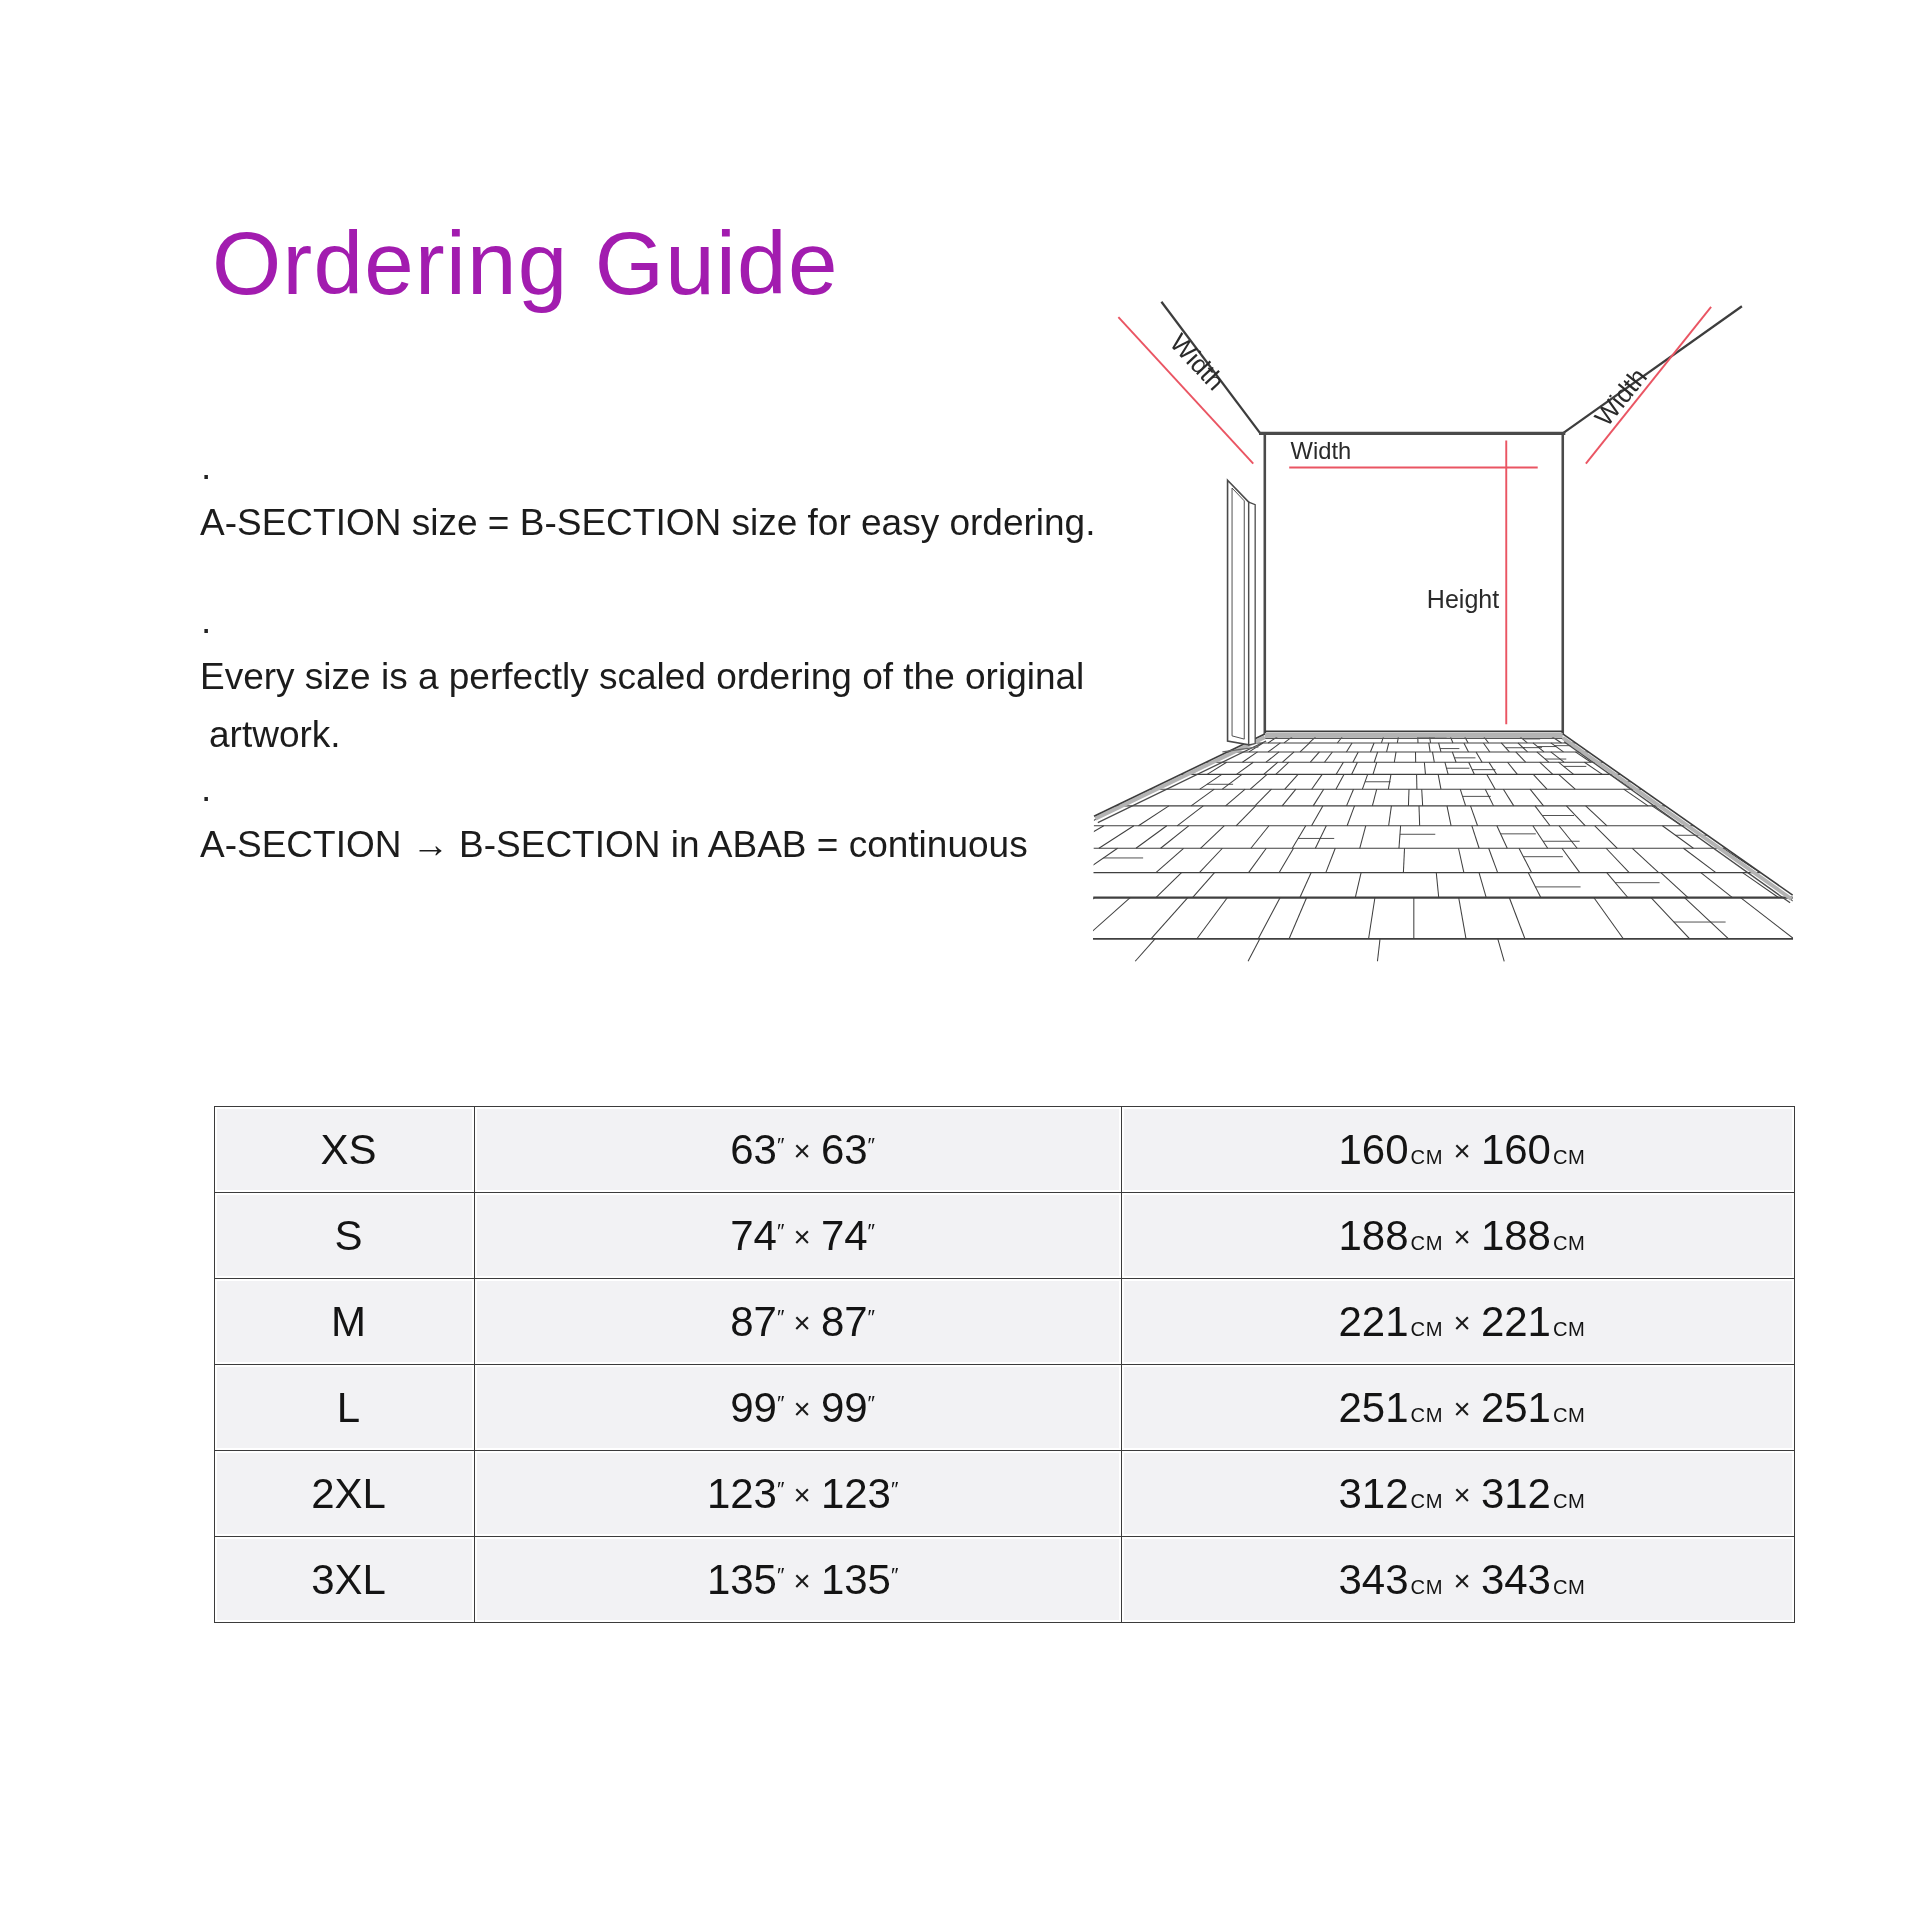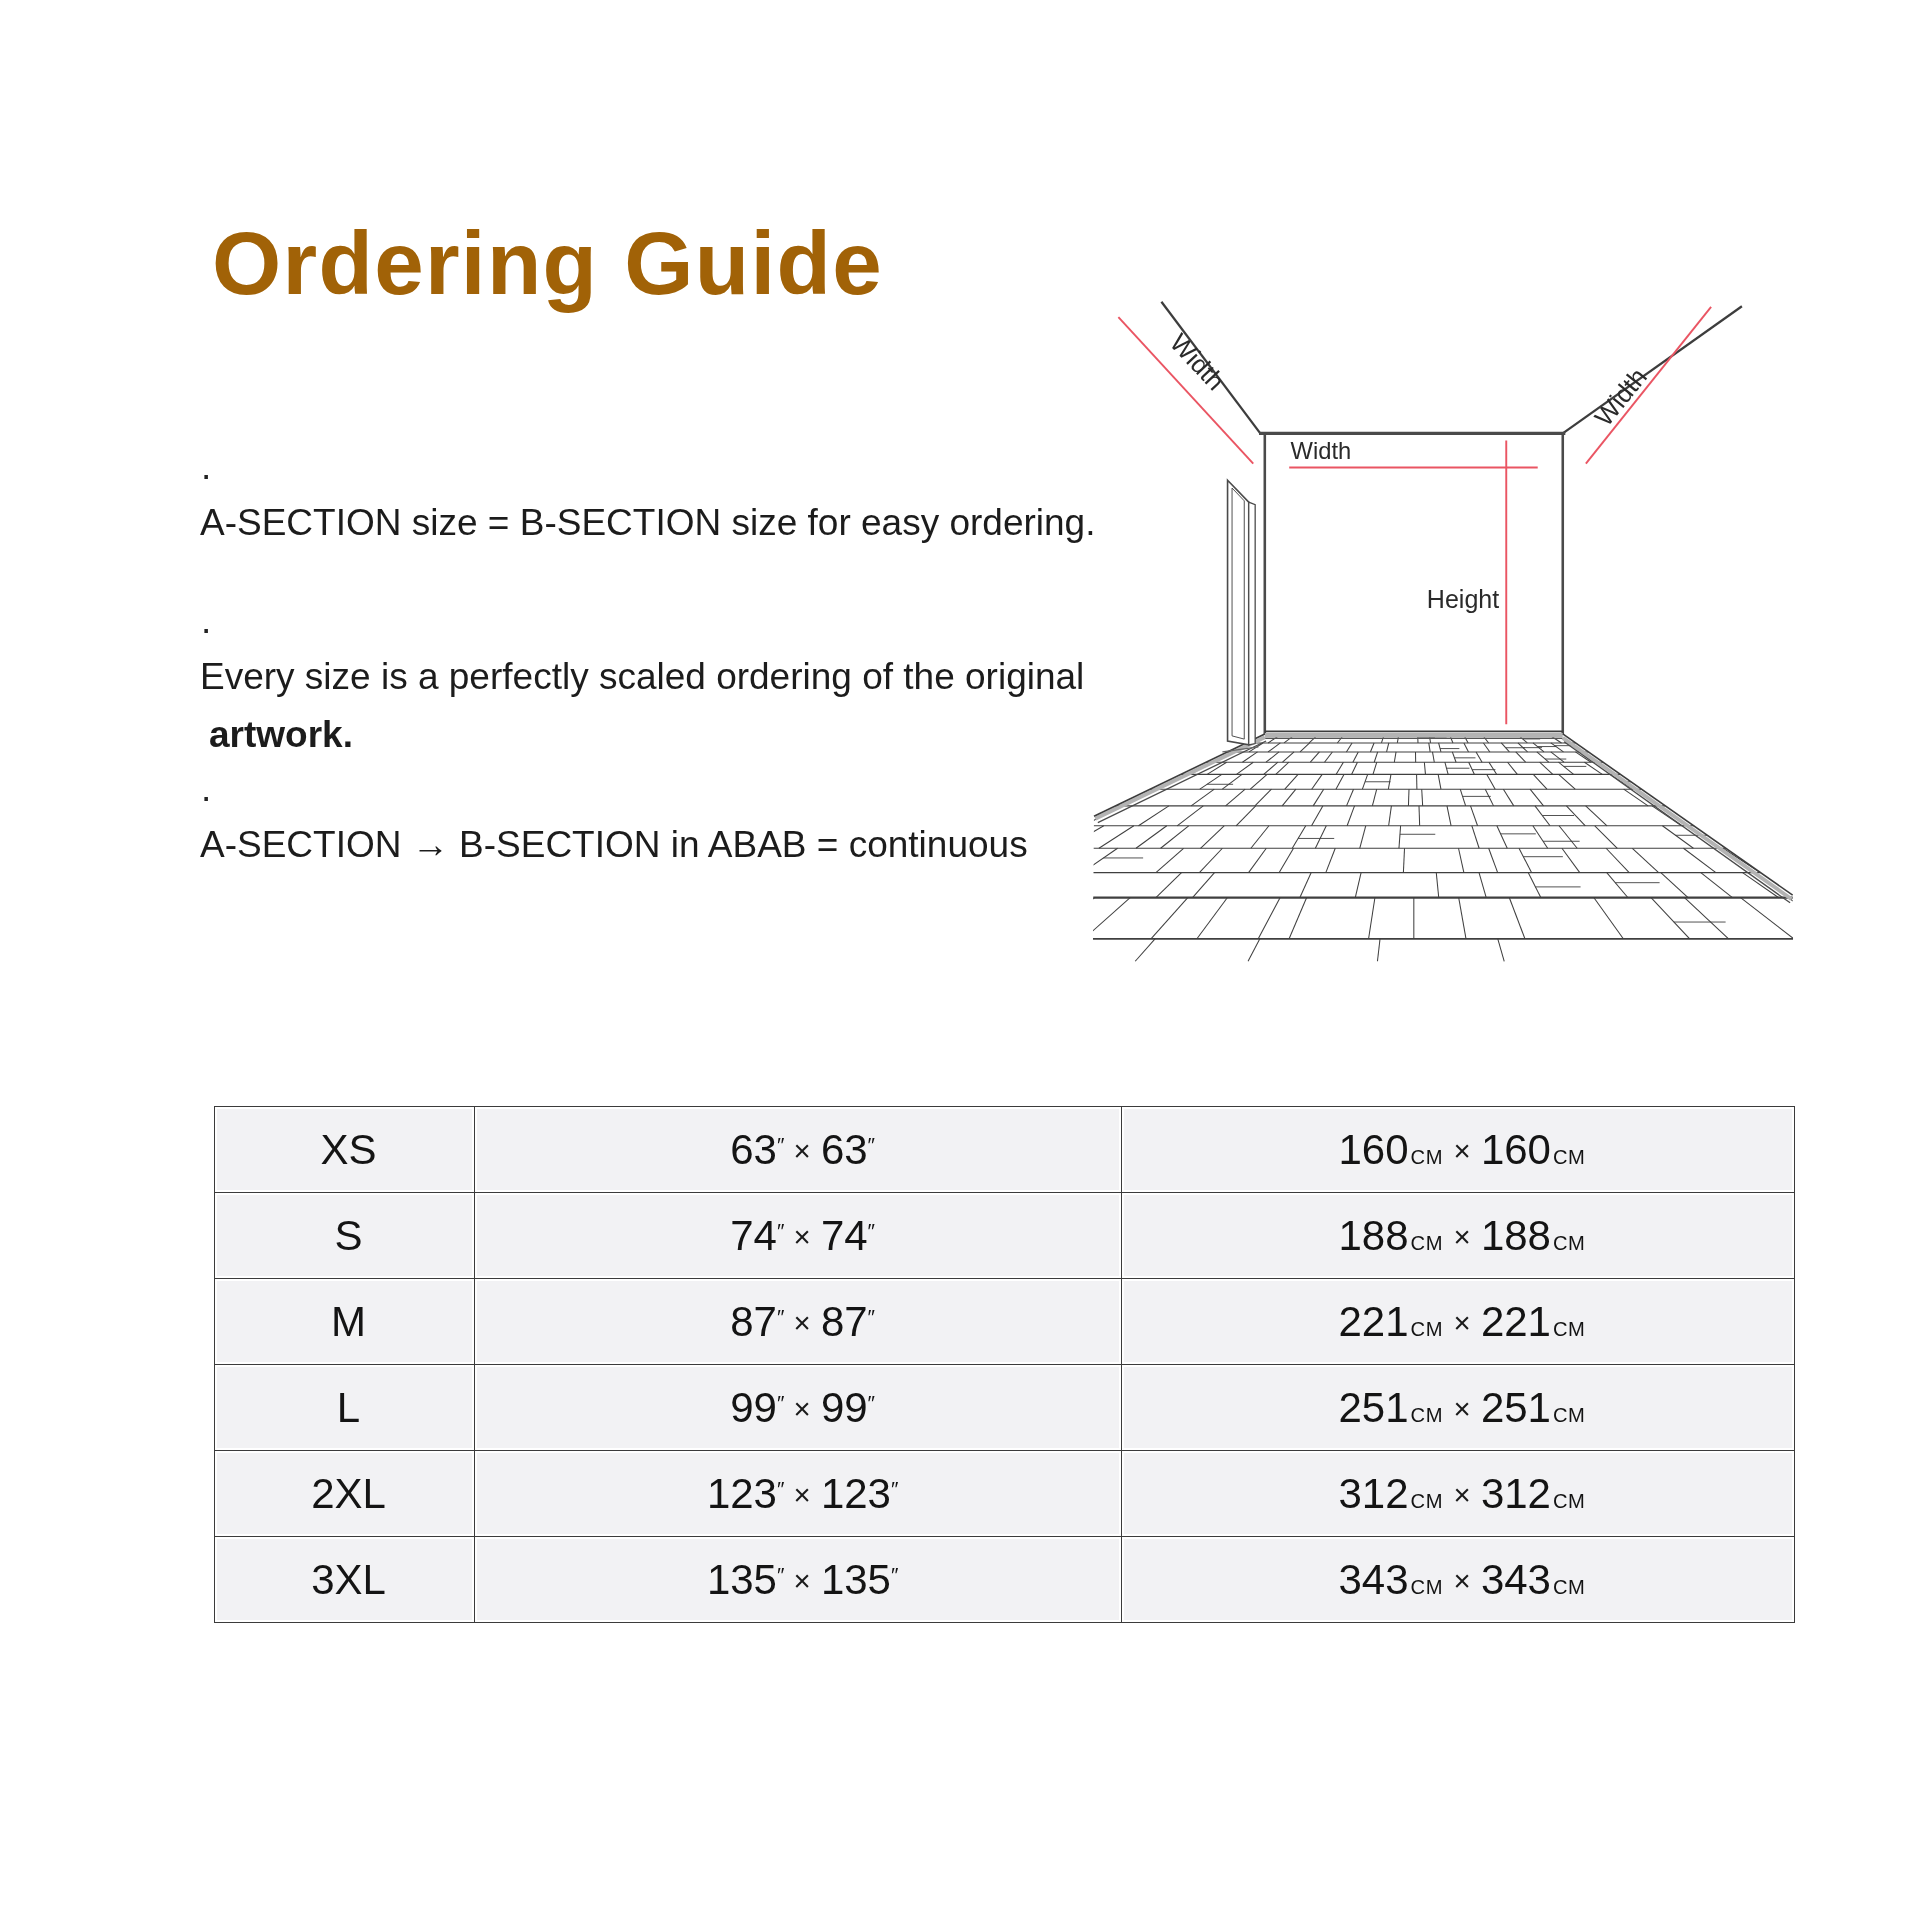--- a/index.html
+++ b/index.html
@@ -1,27 +1,27 @@
 <!DOCTYPE html>
 <html style="font-size:10.3px"><head>
 <meta charset="utf-8">
 <style>
   html,body{margin:0;padding:0;background:#fff;}
   #canvas{position:relative;width:1926px;height:1926px;background:#ffffff;overflow:hidden;
           font-family:"Liberation Sans",sans-serif;color:#111;}
-  .title{position:absolute;left:212px;top:212px;font-size:89px;font-weight:700;
-         letter-spacing:1.3px;color:#a16207;}
+  .title{position:absolute;left:212px;top:212px;font-size:89px;font-weight:400;
+         letter-spacing:1.3px;color:#a21caf;}
   .bullet{position:absolute;left:200px;font-size:37px;line-height:1.3;color:#1c1c1c;font-weight:300;}
   #bullet-1{top:451px}
   #bullet-2{top:605px}
   #bullet-3{top:773px}
   .bullet .marker{position:absolute;left:0;top:0;font-size:37px;color:#222;}
   .bullet .lines{margin-left:27px;max-width:963px;}
   .bullet .line{display:block;}
-  .bullet .line2{padding-left:9px;margin-top:10.3px;font-weight:bold;}
+  .bullet .line2{padding-left:9px;margin-top:10.3px;}
   #room-svg{position:absolute;left:1085px;top:292px;width:716px;height:681px;}
   #room-svg text{font-family:"Liberation Sans",sans-serif;fill:#2a2a2a;}
   table#size-table{position:absolute;left:214px;top:1106px;width:1580px;
         border-collapse:collapse;table-layout:fixed;background:#fff;}
   #size-table th,#size-table td{
         border:1.9px solid #3b3b3b;background:#f2f2f4;box-shadow:inset 0 0 0 1.9px #ffffff;
         text-align:center;vertical-align:middle;font-weight:300;color:#141414;
         padding:0;}
   #size-table th{font-size:39px;height:91px;letter-spacing:0.6px;}
   #size-table td{font-size:42px;height:85px;padding-left:8px;}

